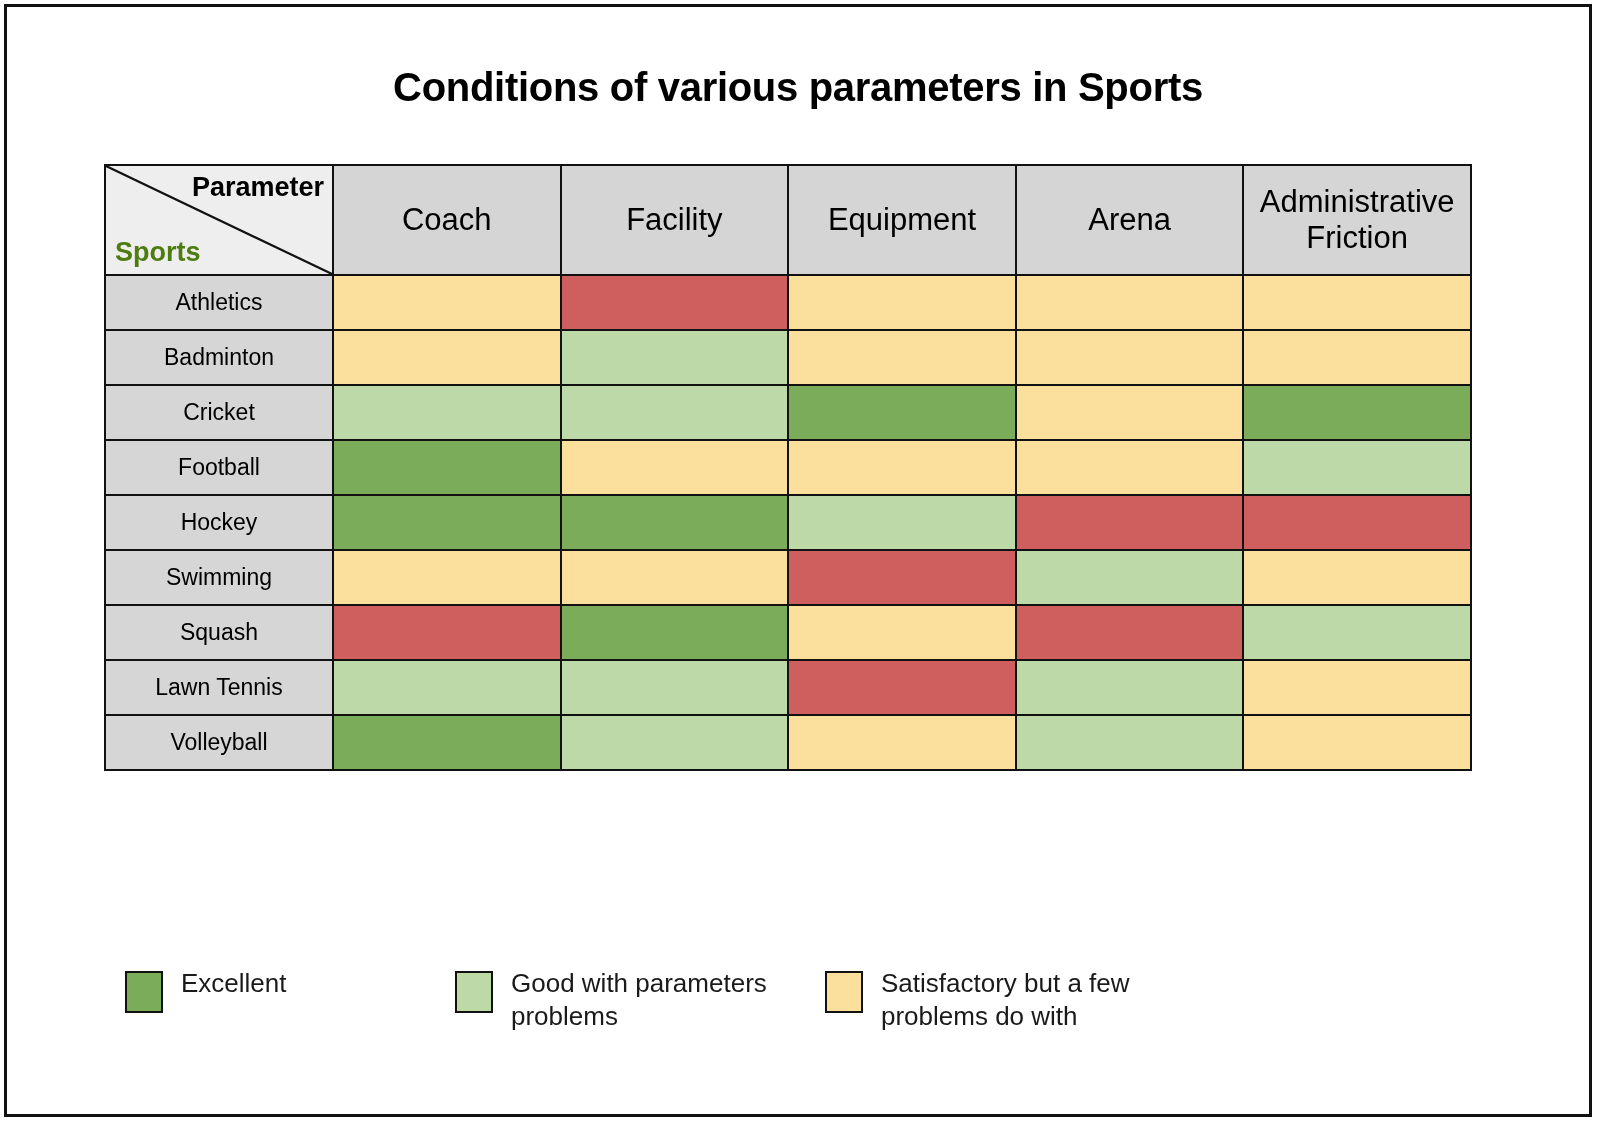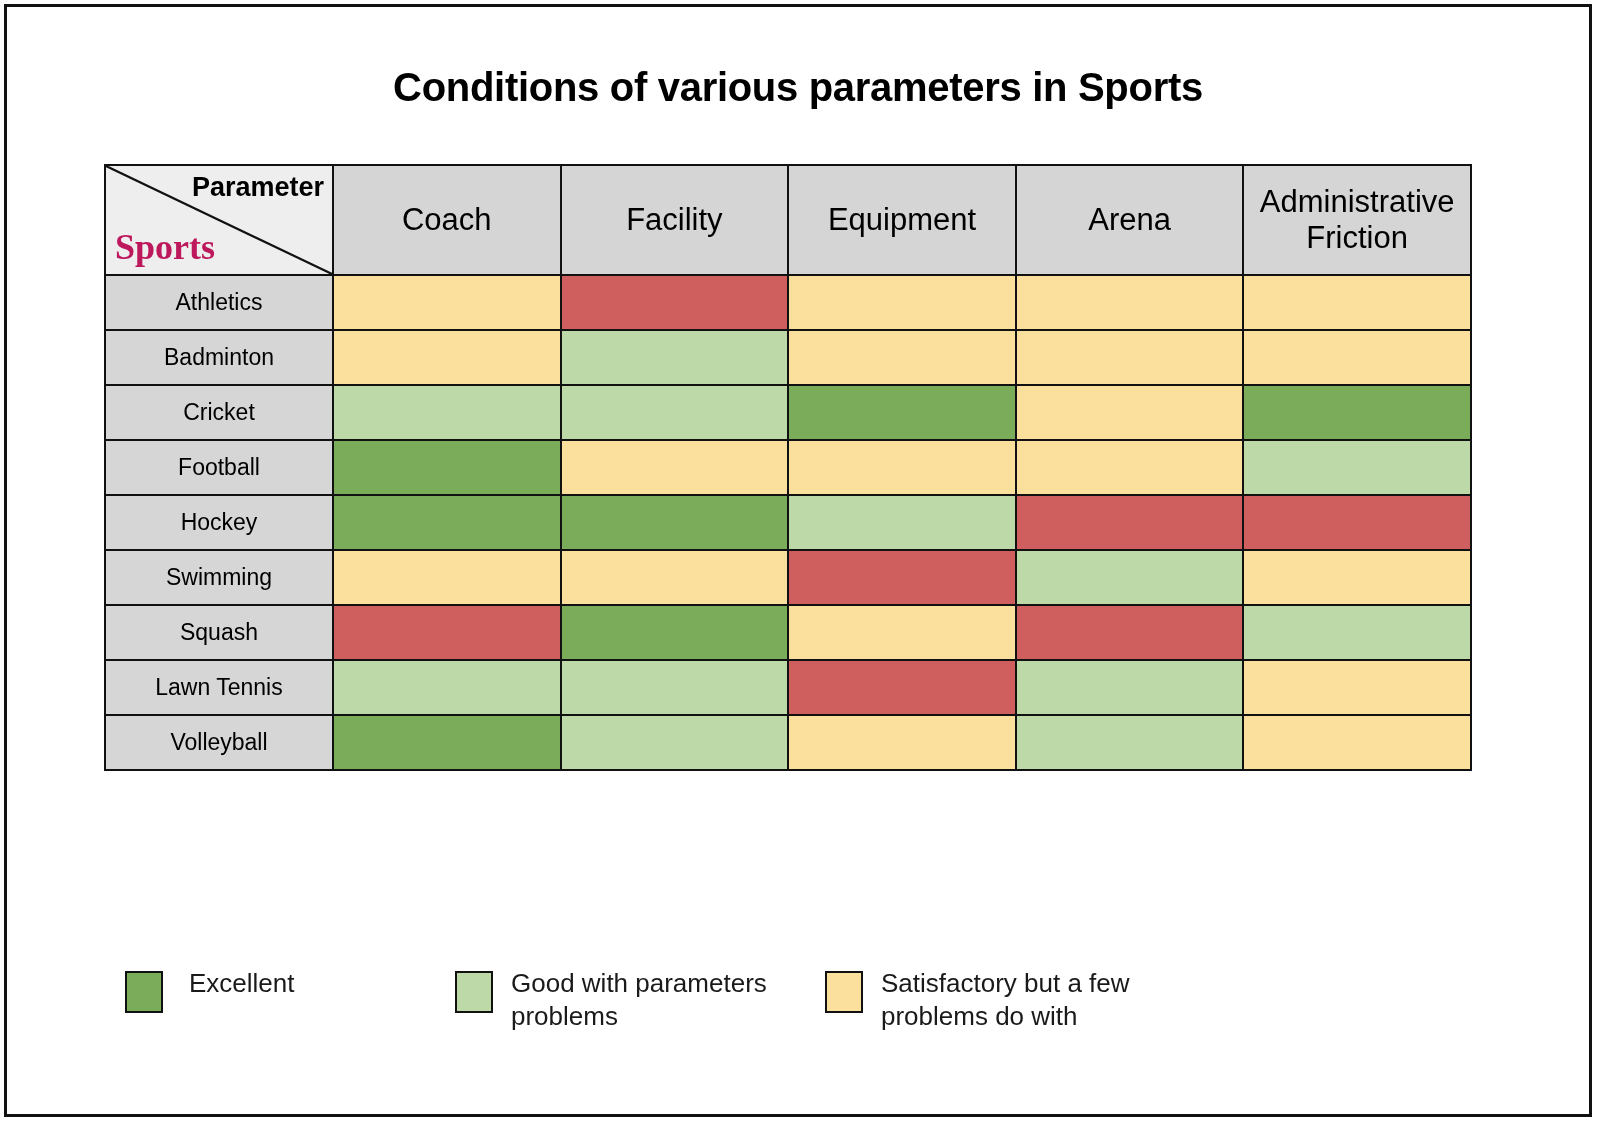--- a/index.html
+++ b/index.html
@@ -74,23 +74,23 @@
     right: 8px;
     top: 6px;
     font-size: 27px;
     color: #000000;
     font-family: "Liberation Sans", sans-serif;
   }
   .corner-sports {
     position: absolute;
     left: 9px;
     bottom: 6px;
-    font-size: 36px;
-    color: #be185d;
-    font-family: Liberation Serif, serif;
+    font-size: 27px;
+    color: #4d7c0f;
+    font-family: Liberation Sans, sans-serif;
   }
 
   .col-head {
     background: #d5d5d5;
     height: 110px;
     text-align: center;
     vertical-align: middle;
     font-size: 31px;
     font-weight: normal;
     color: #000000;
@@ -127,21 +127,21 @@
     top: 960px;
     width: 1360px;
     display: flex;
     align-items: flex-start;
   }
   .legend-item {
     display: flex;
     align-items: flex-start;
     margin-right: 0;
   }
-  .legend-item.i0 { width: 330px; gap: 8px; }
+  .legend-item.i0 { width: 330px; }
   .legend-item.i1 { width: 370px; }
   .legend-item.i2 { width: 395px; }
   .legend-item.i3 { width: 260px; }
 
   .legend-swatch {
     width: 38px;
     height: 42px;
     border: 2px solid #111111;
     box-sizing: border-box;
     flex: 0 0 auto;

